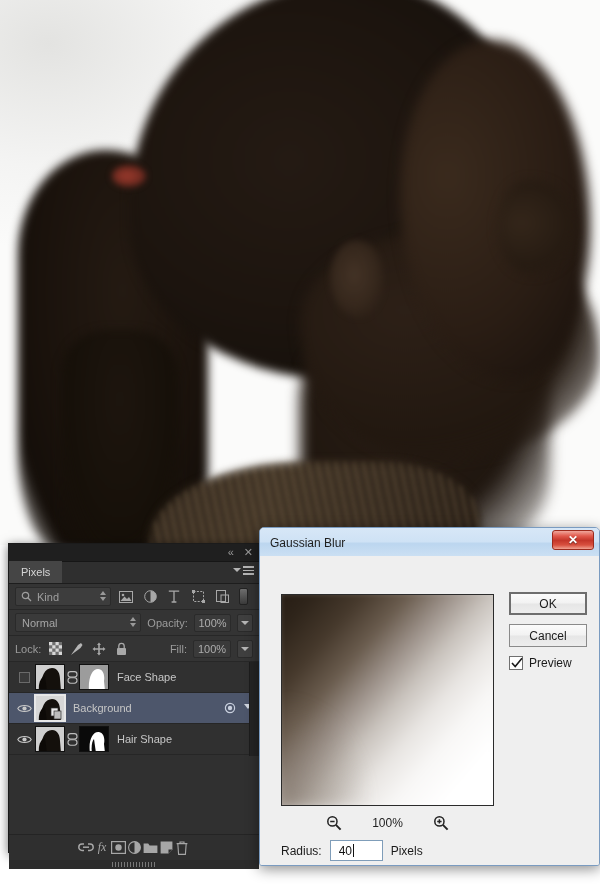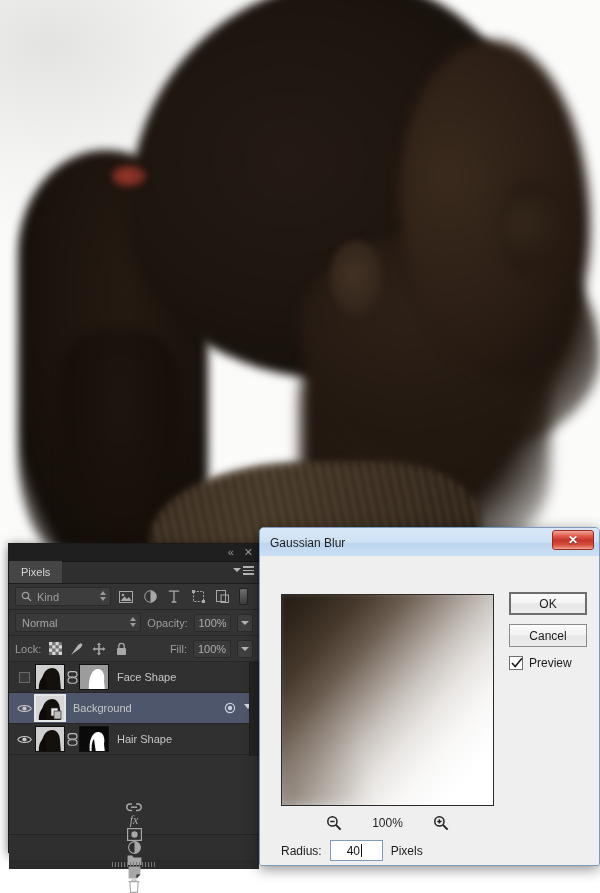--- a/index.html
+++ b/index.html
@@ -162,21 +162,21 @@
   .thumb.sel-outline { outline:2px solid #e7e7e7; outline-offset:-1px; border-color:#e7e7e7; }
   .link-ico { width:14px; display:flex; align-items:center; justify-content:center; color:#bdbdbd; font-size:10px; }
   .layer-name { margin-left:8px; color:#c6c6c6; font-size:11px; }
   .lock-badge { position:absolute; right:22px; top:9px; color:#c2c9d8; font-size:11px; }
   .row-arrow { position:absolute; right:7px; top:11px; width:0;height:0;
                border-left:4px solid transparent;border-right:4px solid transparent;border-top:5px solid #cfd4de; }
   .lp-scroll { position:absolute; right:0; top:0; width:10px; height:100%; background:#242424; border-left:1px solid #1c1c1c; }
 
   .lp-spacer { background:#303030; }
   .lp-bottom { height:26px; background:#2f2f2f; border-top:1px solid #242424;
-               display:flex; align-items:center; justify-content:center; color:#a7a7a7;flex-direction:column; }
+               display:flex; align-items:center; justify-content:center; color:#a7a7a7; }
   .bico { width:16px; height:16px; display:flex; align-items:center; justify-content:center; font-size:12px; }
   .lp-grip { height:9px; background:#2b2b2b; display:flex; align-items:center; justify-content:center; }
   .grip-dots { width:44px; height:5px;
     background: repeating-linear-gradient(90deg,#777 0 1px, transparent 1px 3px);
   }
 
   
   #gb-dialog {
     position:absolute; left:259px; top:527px; width:341px; height:339px;
     background:#f0f0f0;
@@ -229,21 +229,21 @@
   }
   .mag { width:16px; height:16px; position:relative; display:inline-block; }
   .mag svg { display:block; }
 
   .gb-radiusrow {
     position:absolute; left:21px; top:284px; display:flex; align-items:center; gap:8px;
     font-size:12px; color:#1b1b1b;
   }
   .radius-input {
     width:53px; height:21px; background:#fff; border:1px solid #7f9db9;
-    font-size:12px; color:#111; padding:0 16px; display:flex; align-items:center;
+    font-size:12px; color:#111; padding:0 8px; display:flex; align-items:center;
     position:relative;
   }
   .caret { display:inline-block; width:1px; height:13px; background:#111; margin-left:1px; }
 
   .gb-right { position:absolute; left:249px; top:36px; width:80px; }
   .gb-btn {
     width:78px; height:23px; margin-bottom:9px;
     background: linear-gradient(180deg,#fbfbfb 0%, #f2f2f2 48%, #e6e6e6 52%, #ededed 100%);
     border:1px solid #8a8a8a; border-radius:0;
     font-size:12px; color:#1b1b1b; display:flex; align-items:center; justify-content:center;

